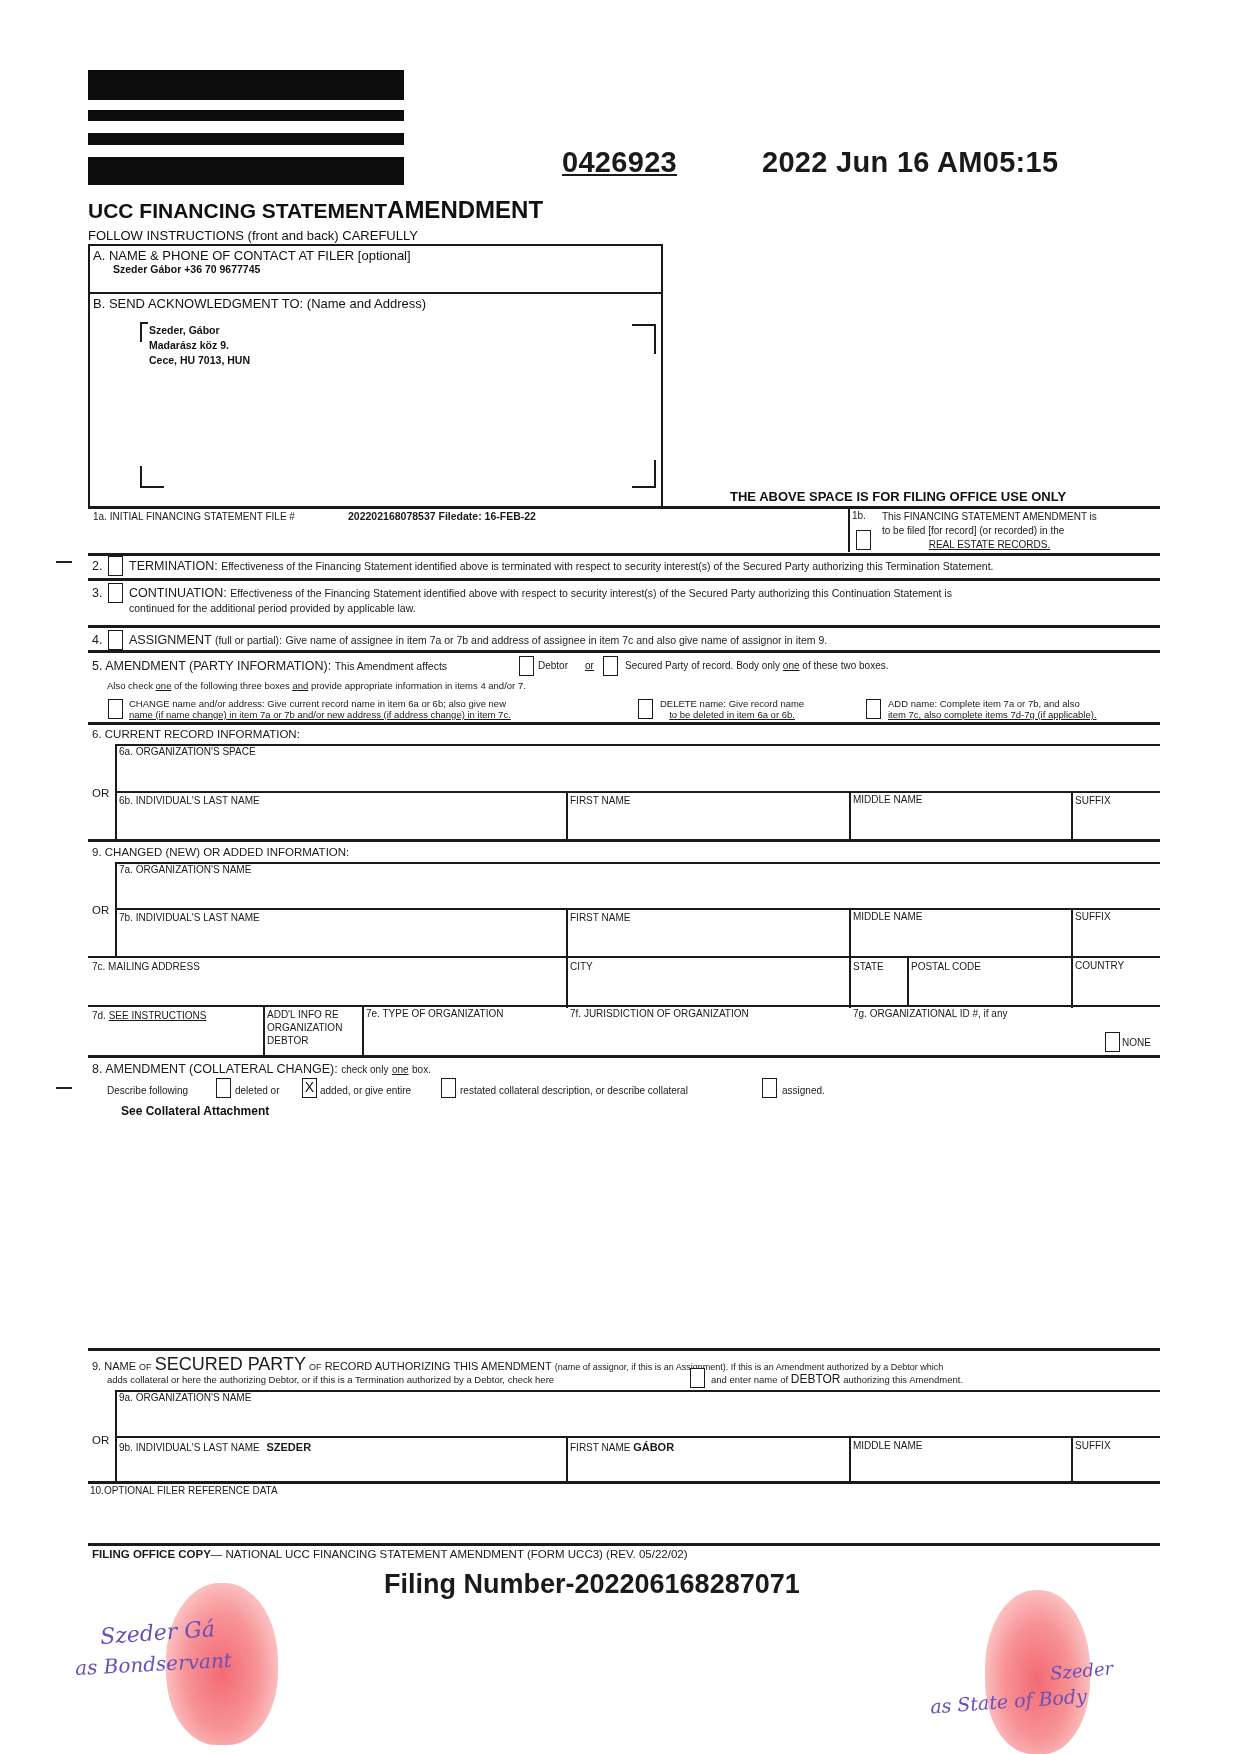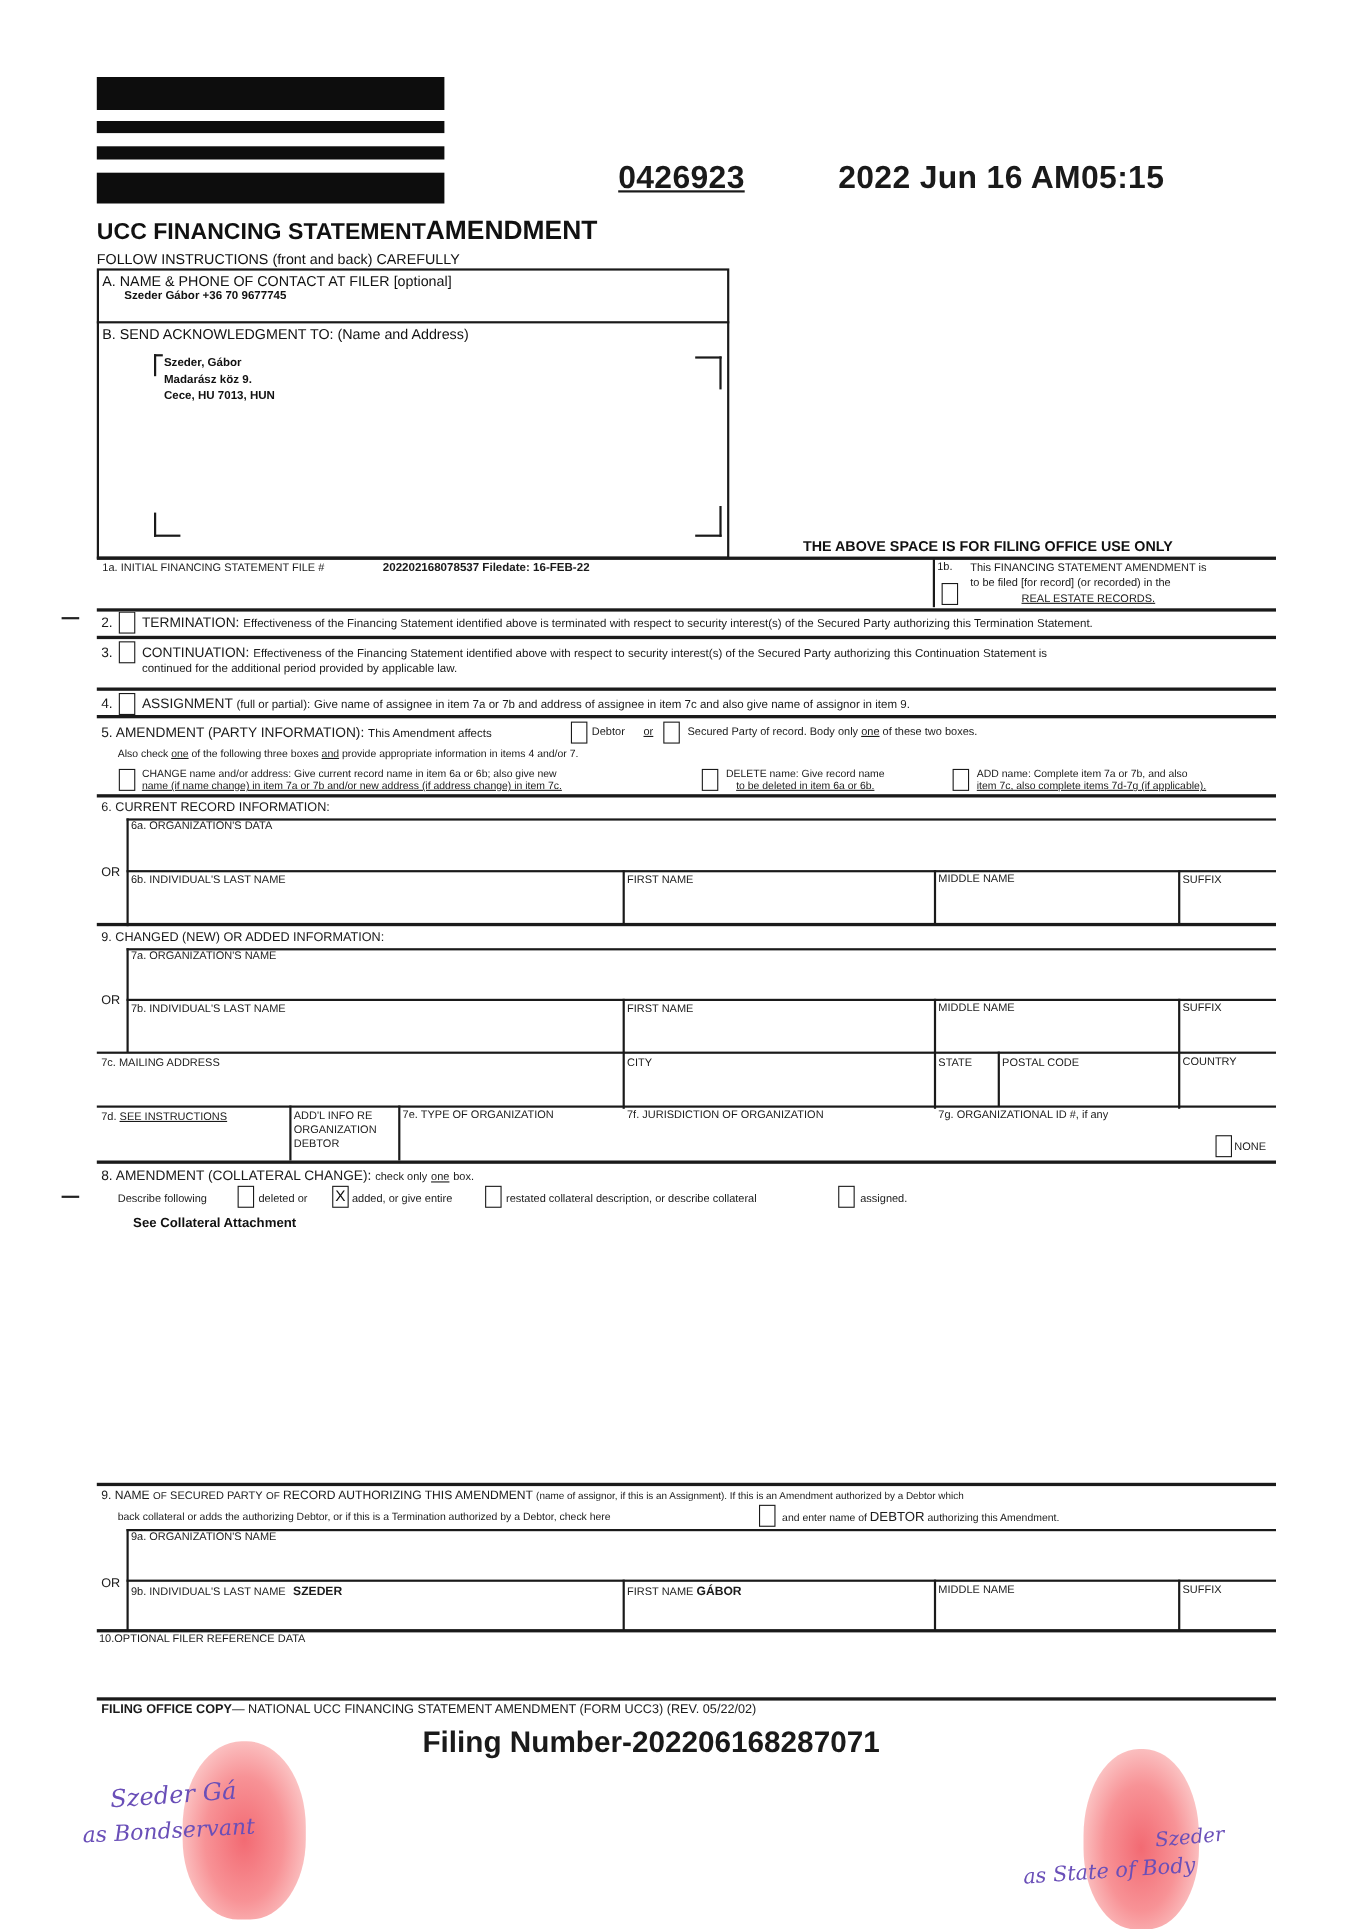--- a/index.html
+++ b/index.html
@@ -133,21 +133,21 @@
 <div class="cb" style="left:866px;top:699px;"></div>
 <div class="lbl" style="left:888px;top:698px;font-size:9.5px;line-height:11px;">
   <div>ADD name:  Complete item 7a or 7b, and also</div>
   <div class="u">item 7c, also complete items 7d-7g (if applicable).</div>
 </div>
 
 <div class="hline" style="left:88px;top:722px;width:1072px;height:3px;"></div>
 <div class="sec" style="left:92px;top:728px;font-size:11.5px;">6.  CURRENT RECORD INFORMATION:</div>
 <div class="hline" style="left:115px;top:744px;width:1045px;height:1.5px;"></div>
 <div class="vline" style="left:115px;top:744px;height:98px;"></div>
-<div class="lbl" style="left:119px;top:746px;font-size:10px;">6a. ORGANIZATION'S DATA</div>
+<div class="lbl" style="left:119px;top:746px;font-size:10px;">6a. ORGANIZATION'S SPACE</div>
 <div class="abs" style="left:119px;top:760px;width:1035px;height:30px;"></div>
 <div class="lbl" style="left:92px;top:787px;font-size:11.5px;">OR</div>
 <div class="hline" style="left:115px;top:791px;width:1045px;height:1.5px;"></div>
 <div class="lbl" style="left:119px;top:795px;font-size:10px;">6b. INDIVIDUAL'S LAST NAME</div>
 <div class="vline" style="left:566px;top:791px;height:50px;"></div>
 <div class="lbl" style="left:570px;top:795px;font-size:10px;">FIRST NAME</div>
 <div class="vline" style="left:849px;top:791px;height:50px;"></div>
 <div class="lbl" style="left:853px;top:794px;font-size:10px;">MIDDLE NAME</div>
 <div class="vline" style="left:1071px;top:791px;height:50px;"></div>
 <div class="lbl" style="left:1075px;top:795px;font-size:10px;">SUFFIX</div>
@@ -226,26 +226,26 @@
 <div class="cb" style="left:441px;top:1078px;"></div>
 <div class="lbl" style="left:460px;top:1085px;font-size:10px;">restated collateral description,  or  describe collateral</div>
 <div class="cb" style="left:762px;top:1078px;"></div>
 <div class="lbl" style="left:782px;top:1085px;font-size:10px;">assigned.</div>
 <div class="abs tiny b" style="left:121px;top:1104px;white-space:nowrap;font-size:12px;">See Collateral Attachment</div>
 
 <div class="hline" style="left:88px;top:1348px;width:1072px;height:3px;"></div>
 <div class="sec" style="left:92px;top:1354px;font-size:11px;">
   <span>9.  NAME</span>
   <span style="font-size:9px;">OF</span>
-  <span style="font-size:10px;">SECURED PARTY</span>
+  <span style="font-size:18px;">SECURED PARTY</span>
   <span style="font-size:9px;">OF</span>
   <span>RECORD AUTHORIZING THIS AMENDMENT</span>
   <span style="font-size:9px;">(name of assignor, if this is an Assignment).  If this is an Amendment authorized by a Debtor which</span>
 </div>
-<div class="lbl" style="left:107px;top:1374px;font-size:9.5px;">back collateral or adds the authorizing Debtor,  or if this is a Termination authorized by a Debtor, check here</div>
+<div class="lbl" style="left:107px;top:1374px;font-size:9.5px;">adds collateral or here the authorizing Debtor,  or if this is a Termination authorized by a Debtor, check here</div>
 <div class="cb" style="left:690px;top:1368px;"></div>
 <div class="lbl" style="left:711px;top:1372px;font-size:9.5px;">
   <span>and enter name of</span>
   <span style="font-size:12px;">DEBTOR</span>
   <span>authorizing this Amendment.</span>
 </div>
 <div class="hline" style="left:115px;top:1390px;width:1045px;height:1.5px;"></div>
 <div class="vline" style="left:115px;top:1390px;height:92px;"></div>
 <div class="lbl" style="left:119px;top:1392px;font-size:10px;">9a. ORGANIZATION'S NAME</div>
 <div class="abs" style="left:119px;top:1406px;width:1035px;height:28px;"></div>

